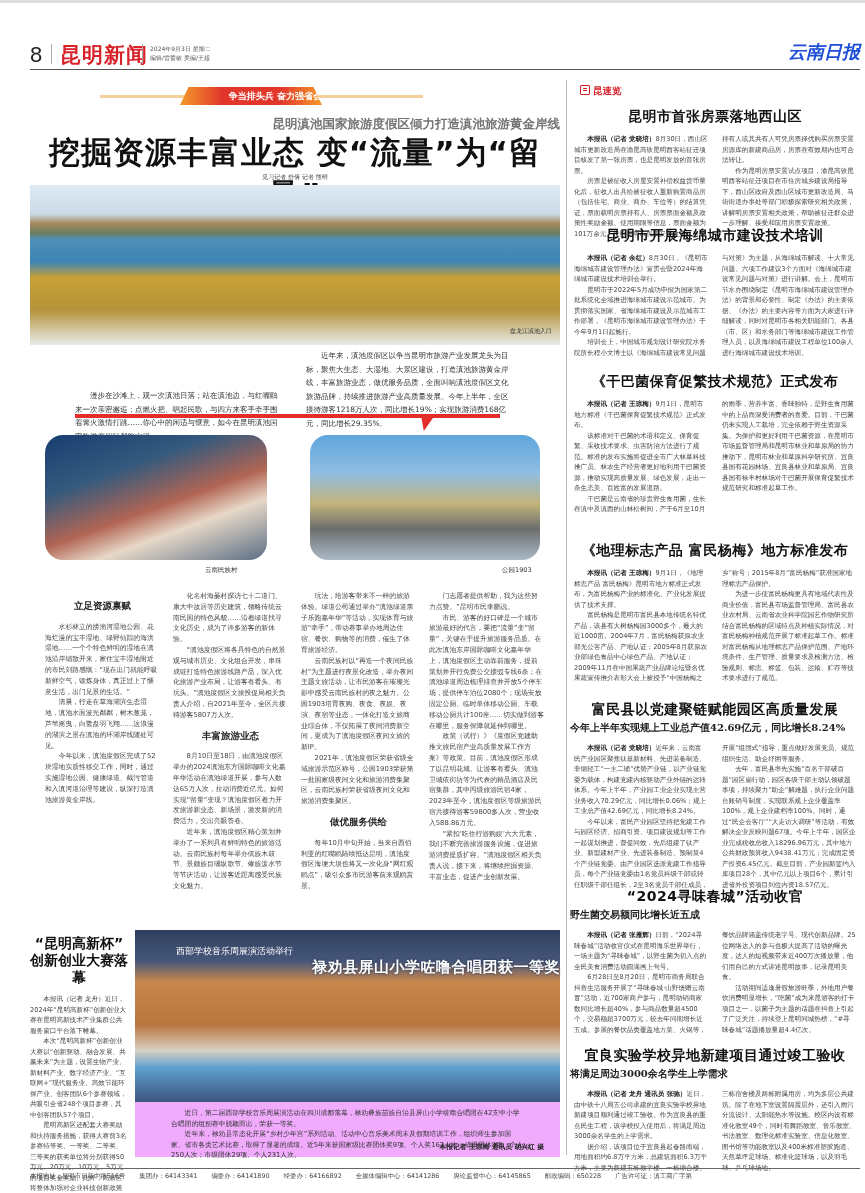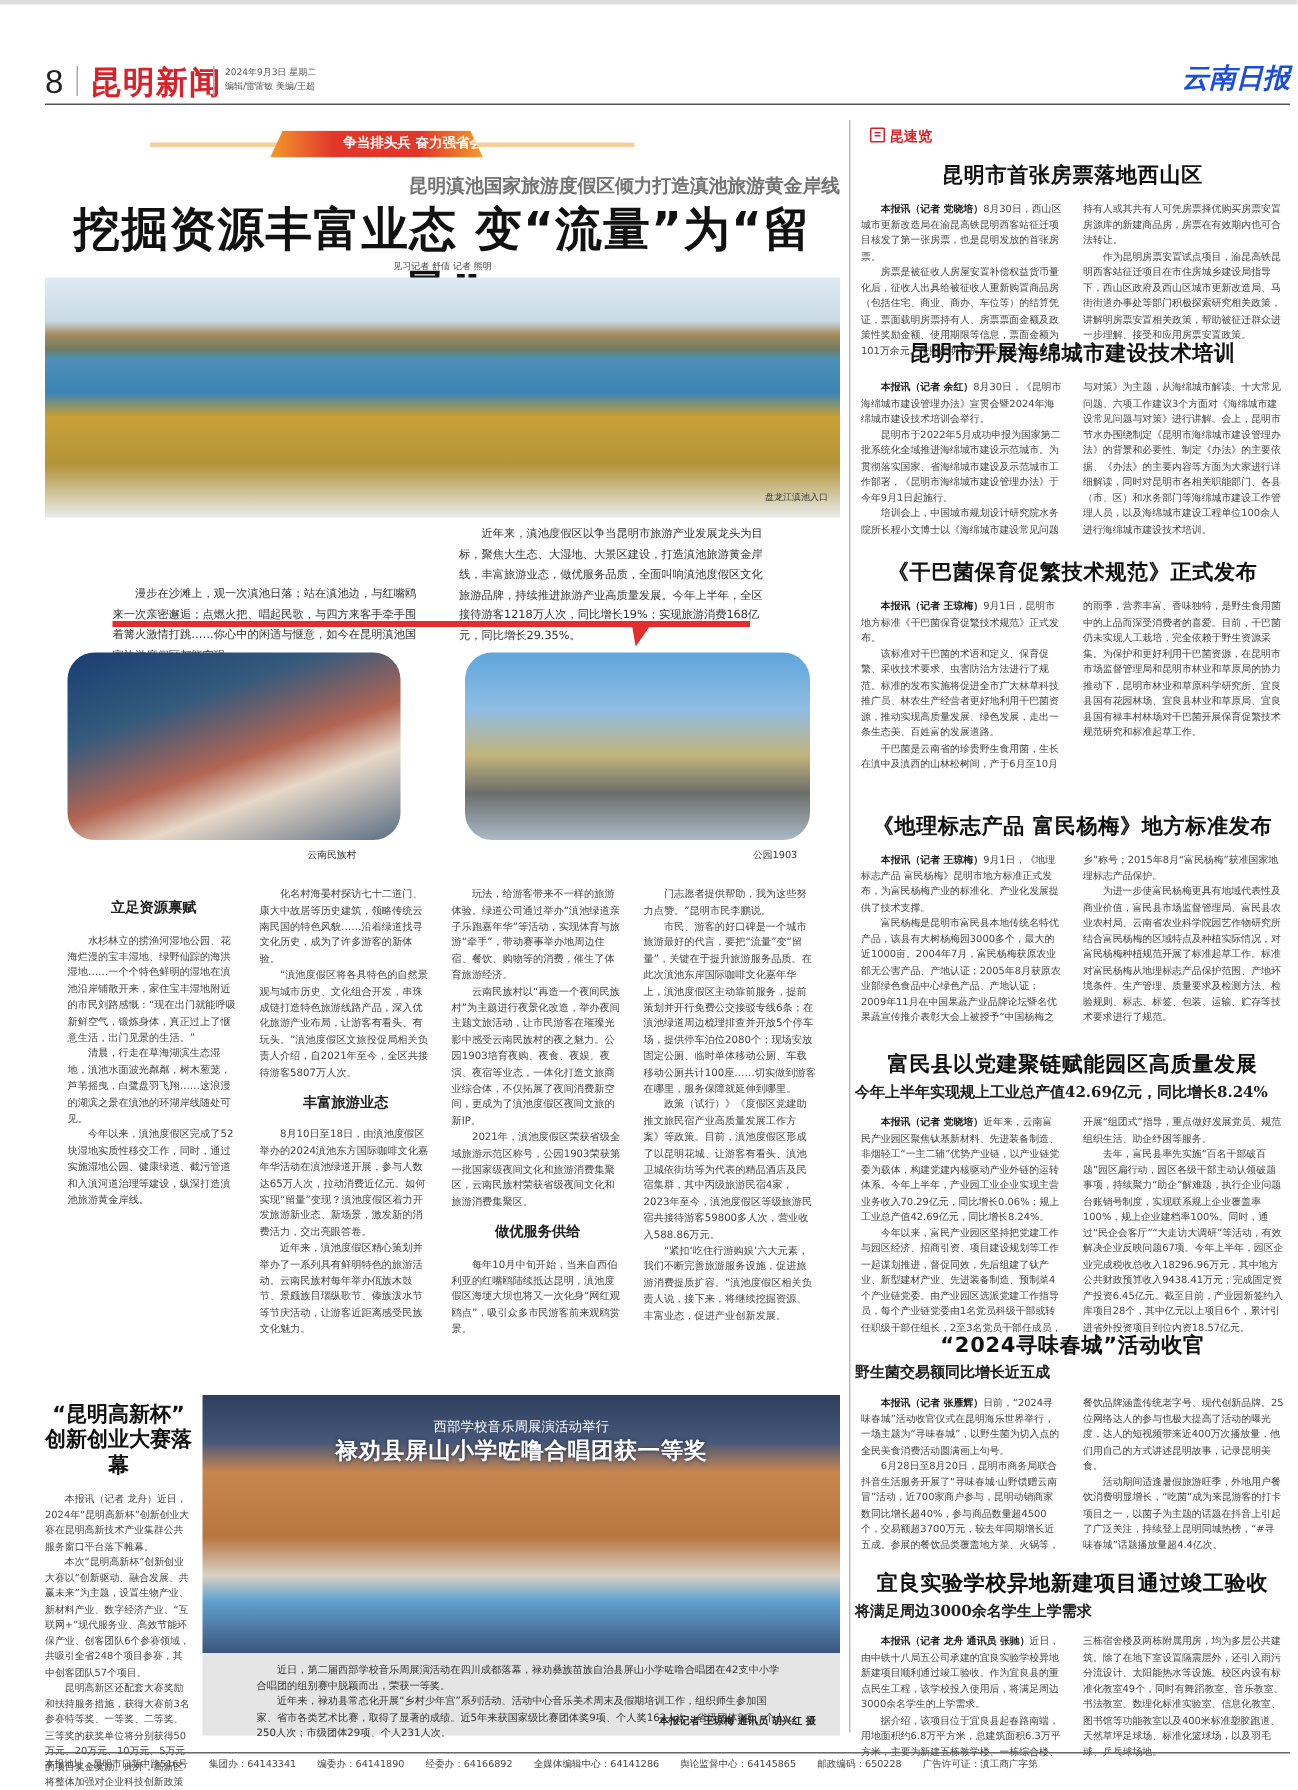--- a/index.html
+++ b/index.html
@@ -31,23 +31,23 @@
   .cap2{position:absolute;left:472px;top:491px;font-size:6.5px;color:#333;}
   .body-cols{position:absolute;left:15px;top:516px;width:500px;height:340px;}
   .col{position:absolute;top:0;width:115px;font-size:6.8px;line-height:10.8px;color:#444;}
   .col p{text-indent:2em;}
   .subhead{font-weight:bold;font-size:9.5px;color:#222;text-align:center;margin:10px 0 10px;text-indent:0 !important;}
   .sidebar-story{position:absolute;left:30px;top:935px;width:98px;}
   .ss-title{font-size:14px;font-weight:bold;color:#111;text-align:center;line-height:17px;}
   .ss-body{margin-top:8px;font-size:6.6px;line-height:10.5px;color:#444;}
   .ss-body p{text-indent:2em;}
   .choir{position:absolute;left:135px;top:930px;width:425px;height:172px;background:linear-gradient(180deg,#2f3e5c 0%,#46577a 18%,#c8864f 30%,#b9763f 55%,#d9d1c4 70%,#5fa0cf 80%,#3c557d 100%);}
-  .choir-kicker{position:absolute;left:0;width:425px;top:15px;text-align:center;font-family:"DejaVu Serif",serif;font-size:9px;color:#fff;}
-  .choir-title{position:absolute;left:0;width:425px;top:28px;text-align:center;font-size:15px;font-weight:900;color:#fff;letter-spacing:0.5px;text-shadow:0 0 3px #1a2a44;}
-  .choir-text{position:absolute;left:135px;top:1102px;width:425px;height:55px;background:#e5e5e5;font-size:6.8px;line-height:10.5px;color:#333;padding:6px 36px;}
+  .choir-kicker{position:absolute;left:0;width:425px;top:15px;font-family:"DejaVu Serif",serif;font-size:9px;color:#fff;padding-left:41px;}
+  .choir-title{position:absolute;left:0;width:425px;top:28px;text-align:right;font-size:15px;font-weight:900;color:#fff;letter-spacing:0.5px;text-shadow:0 0 3px #1a2a44;}
+  .choir-text{position:absolute;left:135px;top:1102px;width:425px;height:55px;background:#f0abfc;font-size:6.8px;line-height:10.5px;color:#333;padding:6px 36px;}
   .choir-text p{text-indent:2em;}
   .choir-credit{position:absolute;right:16px;bottom:5px;font-weight:bold;color:#222;}
   .vrule{position:absolute;left:566px;top:80px;width:1px;height:1075px;background:#bbb;}
   .right{position:absolute;left:570px;top:80px;width:290px;}
   .kuai{position:absolute;left:10px;top:5px;font-size:9.5px;font-weight:bold;color:#d8222a;}
   .kuai-icon{display:inline-block;width:10px;height:10px;border:1.5px solid #d8222a;border-radius:1px;margin-right:3px;vertical-align:-1px;position:relative;}
   .kuai-icon:after{content:"";position:absolute;left:2px;top:2px;width:4px;height:1px;background:#d8222a;box-shadow:0 2px 0 #d8222a;}
   .story{position:absolute;left:0;width:290px;}
   .s-title{font-size:14px;font-weight:bold;color:#111;text-align:center;letter-spacing:0.5px;}
   .s-sub{font-family:"DejaVu Serif",serif;font-size:10px;font-weight:bold;color:#222;text-align:left;margin-top:2px;}

